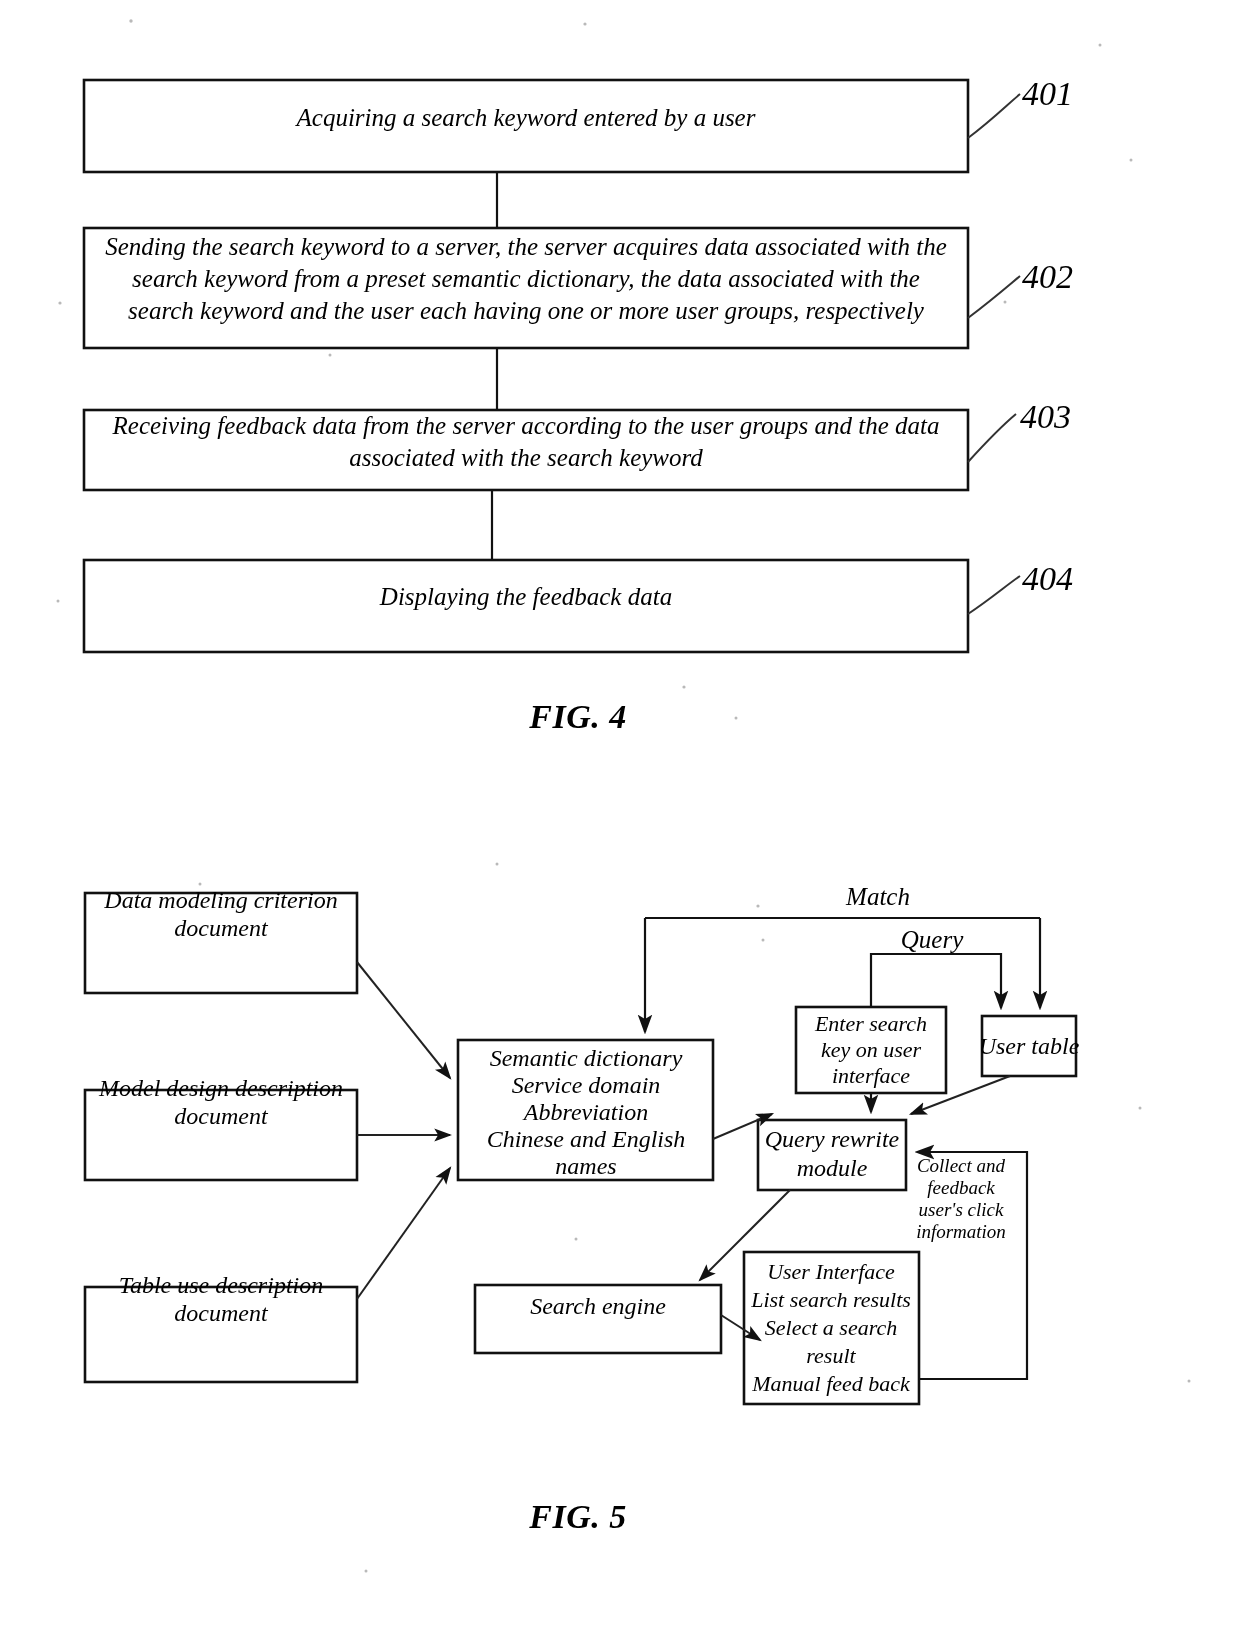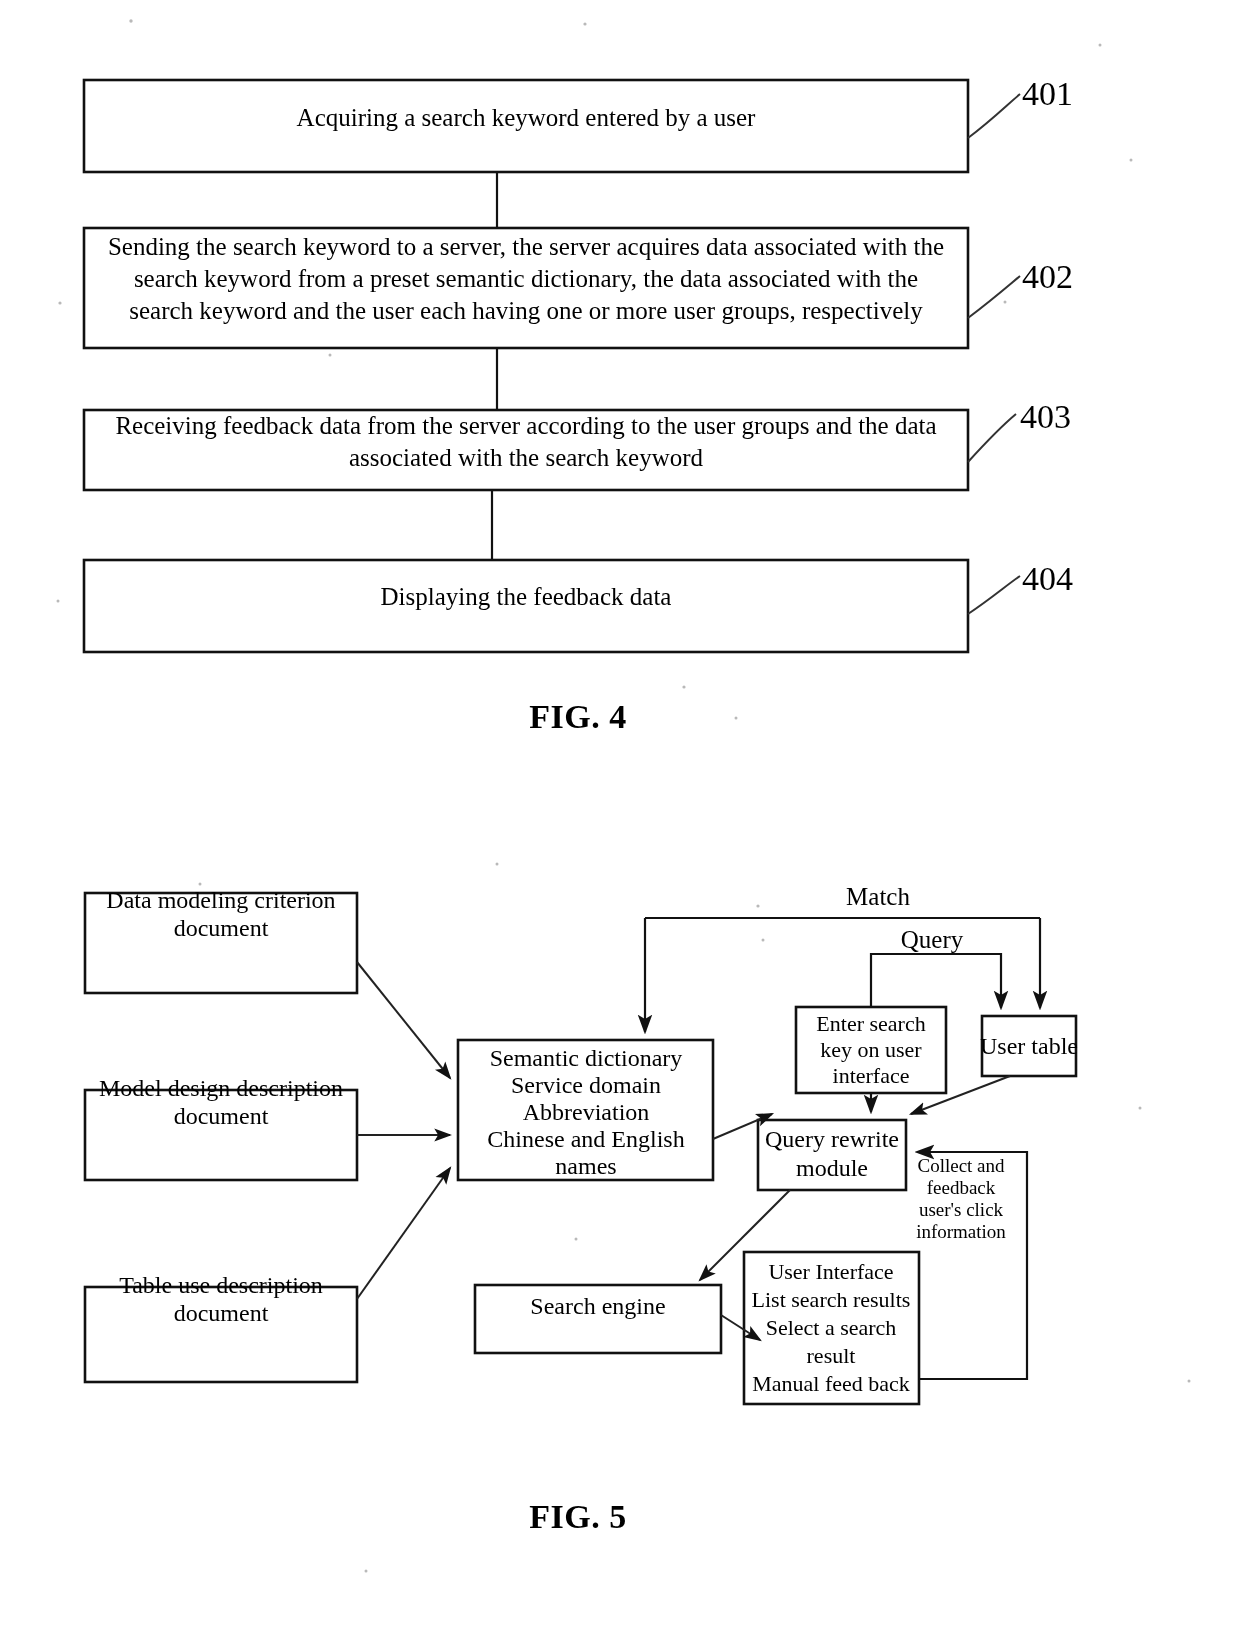--- a/index.html
+++ b/index.html
@@ -13,20 +13,21 @@
     position: relative;
     font-family: "Liberation Serif", "DejaVu Serif", serif;
     color: #000000;
     overflow: hidden;
   }
   #sheet {
     position: absolute;
     left: 0; top: 0;
     width: 1240px;
     height: 1643px;
+    font-style: italic;
   }
   svg { display: block; }
   .bx {
     fill: #ffffff;
     stroke: #111111;
     stroke-width: 2.6;
   }
   .ln {
     stroke: #111111;
     stroke-width: 2.2;

